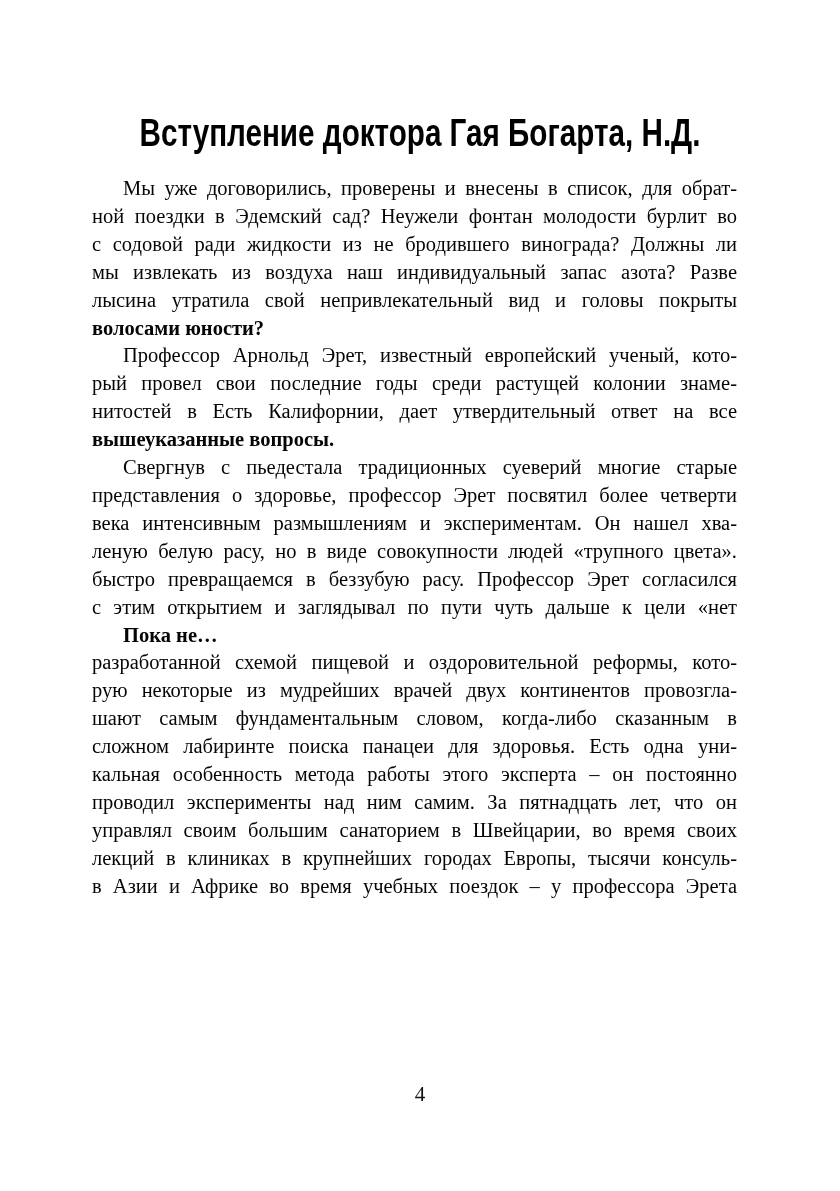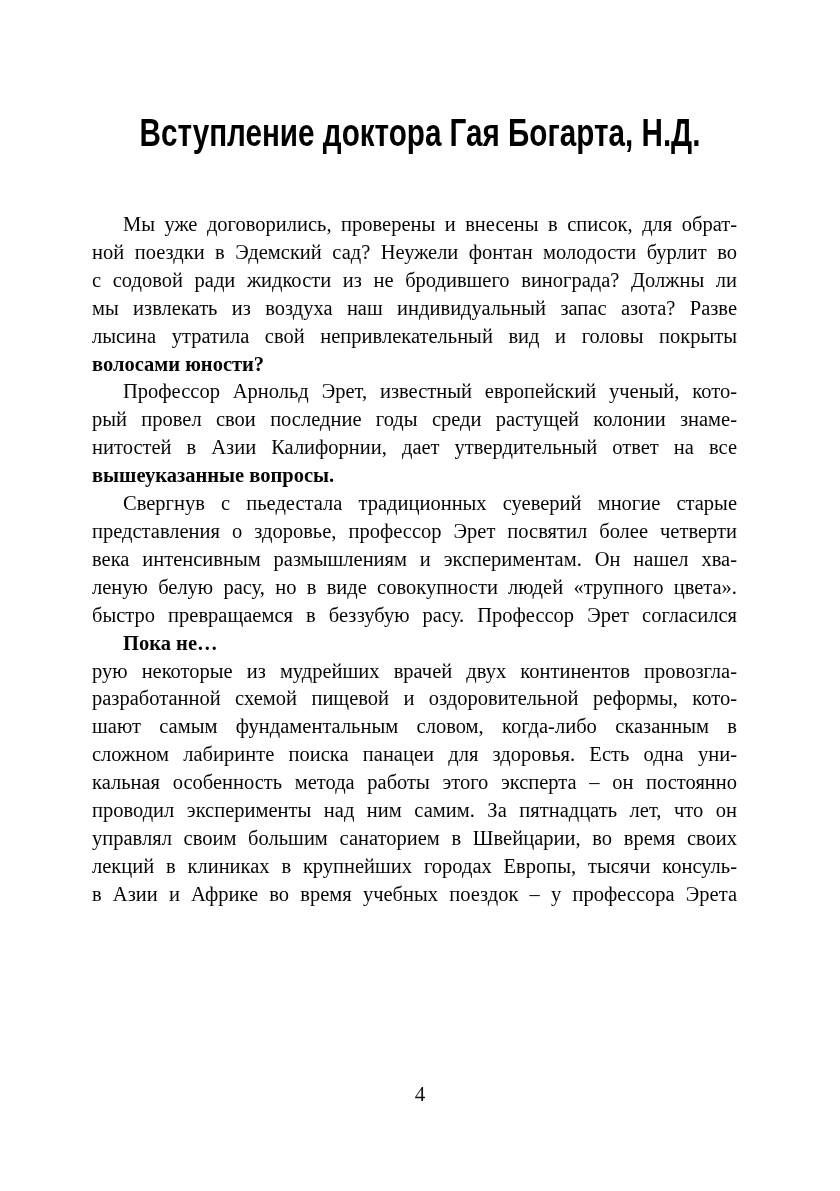--- a/index.html
+++ b/index.html
@@ -33,21 +33,20 @@
     color: #000000;
   }
   .body-text {
     position: absolute;
     top: 175px;
     left: 92px;
     width: 645px;
     font-size: 20.5px;
     line-height: 27.9px;
     color: #050505;
-    margin-top: 36px;
   }
   .line {
     text-align: justify;
     text-align-last: justify;
   }
   .line.indent {
     padding-left: 31px;
   }
   .line.end {
     text-align-last: left;
@@ -72,30 +71,31 @@
 
   <div class="body-text">
       <div class="line indent">Мы уже договорились, проверены и внесены в список, для обрат-</div>
       <div class="line">ной поездки в Эдемский сад? Неужели фонтан молодости бурлит во</div>
       <div class="line">с содовой ради жидкости из не бродившего винограда? Должны ли</div>
       <div class="line">мы извлекать из воздуха наш индивидуальный запас азота? Разве</div>
       <div class="line">лысина утратила свой непривлекательный вид и головы покрыты</div>
       <div class="line end">волосами юности?</div>
       <div class="line indent">Профессор Арнольд Эрет, известный европейский ученый, кото-</div>
       <div class="line">рый провел свои последние годы среди растущей колонии знаме-</div>
-      <div class="line">нитостей в Азии Калифорнии, дает утвердительный ответ на все</div>
+      <div class="line">нитостей в Есть Калифорнии, дает утвердительный ответ на все</div>
       <div class="line end">вышеуказанные вопросы.</div>
       <div class="line indent">Свергнув с пьедестала традиционных суеверий многие старые</div>
       <div class="line">представления о здоровье, профессор Эрет посвятил более четверти</div>
       <div class="line">века интенсивным размышлениям и экспериментам. Он нашел хва-</div>
       <div class="line">леную белую расу, но в виде совокупности людей «трупного цвета».</div>
       <div class="line">быстро превращаемся в беззубую расу. Профессор Эрет согласился</div>
+      <div class="line">с этим открытием и заглядывал по пути чуть дальше к цели «нет</div>
       <div class="line indent end">Пока не…</div>
+      <div class="line">разработанной схемой пищевой и оздоровительной реформы, кото-</div>
       <div class="line">рую некоторые из мудрейших врачей двух континентов провозгла-</div>
-      <div class="line">разработанной схемой пищевой и оздоровительной реформы, кото-</div>
       <div class="line">шают самым фундаментальным словом, когда-либо сказанным в</div>
       <div class="line">сложном лабиринте поиска панацеи для здоровья. Есть одна уни-</div>
       <div class="line">кальная особенность метода работы этого эксперта – он постоянно</div>
       <div class="line">проводил эксперименты над ним самим. За пятнадцать лет, что он</div>
       <div class="line">управлял своим большим санаторием в Швейцарии, во время своих</div>
       <div class="line">лекций в клиниках в крупнейших городах Европы, тысячи консуль-</div>
       <div class="line">в Азии и Африке во время учебных поездок – у профессора Эрета</div>
     </div>
 
   <div class="page-number">4</div>

